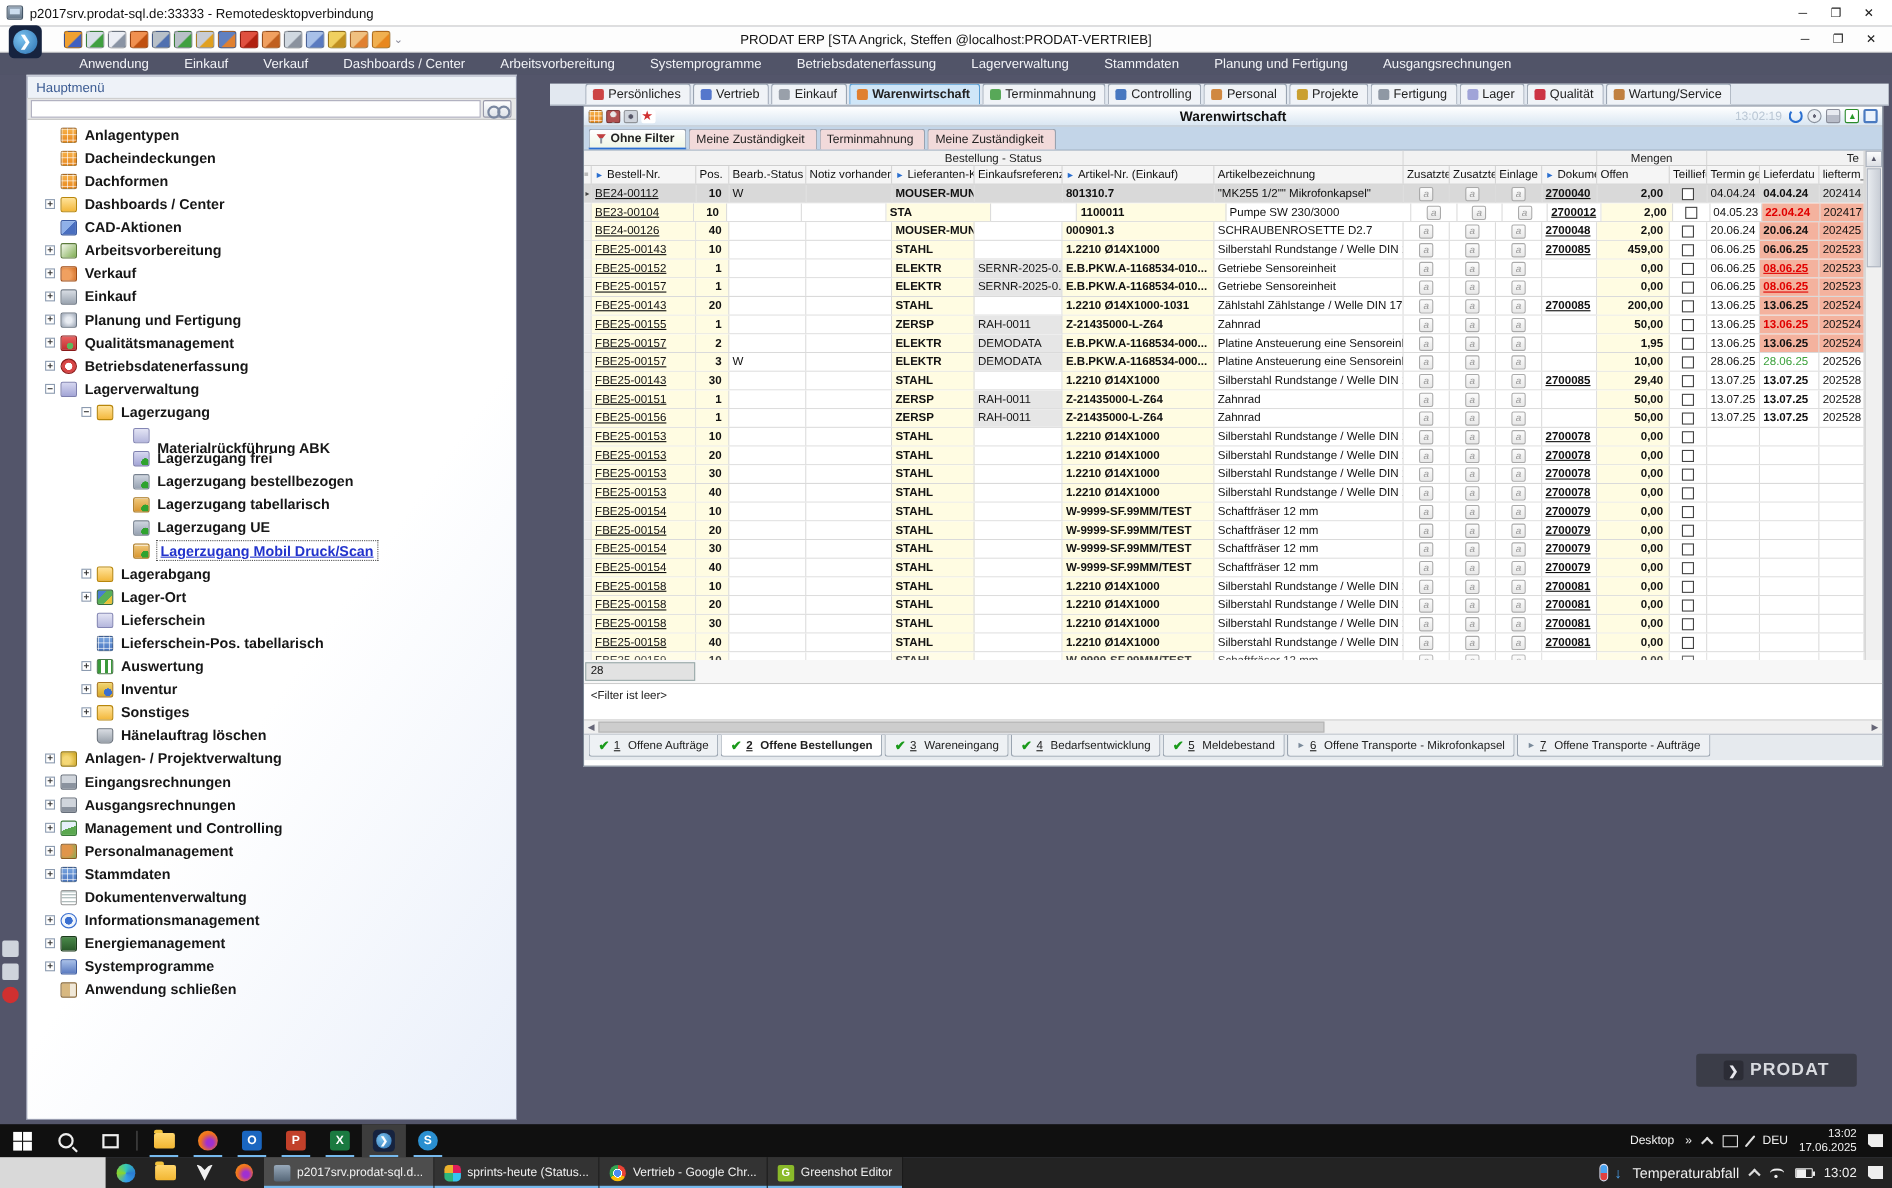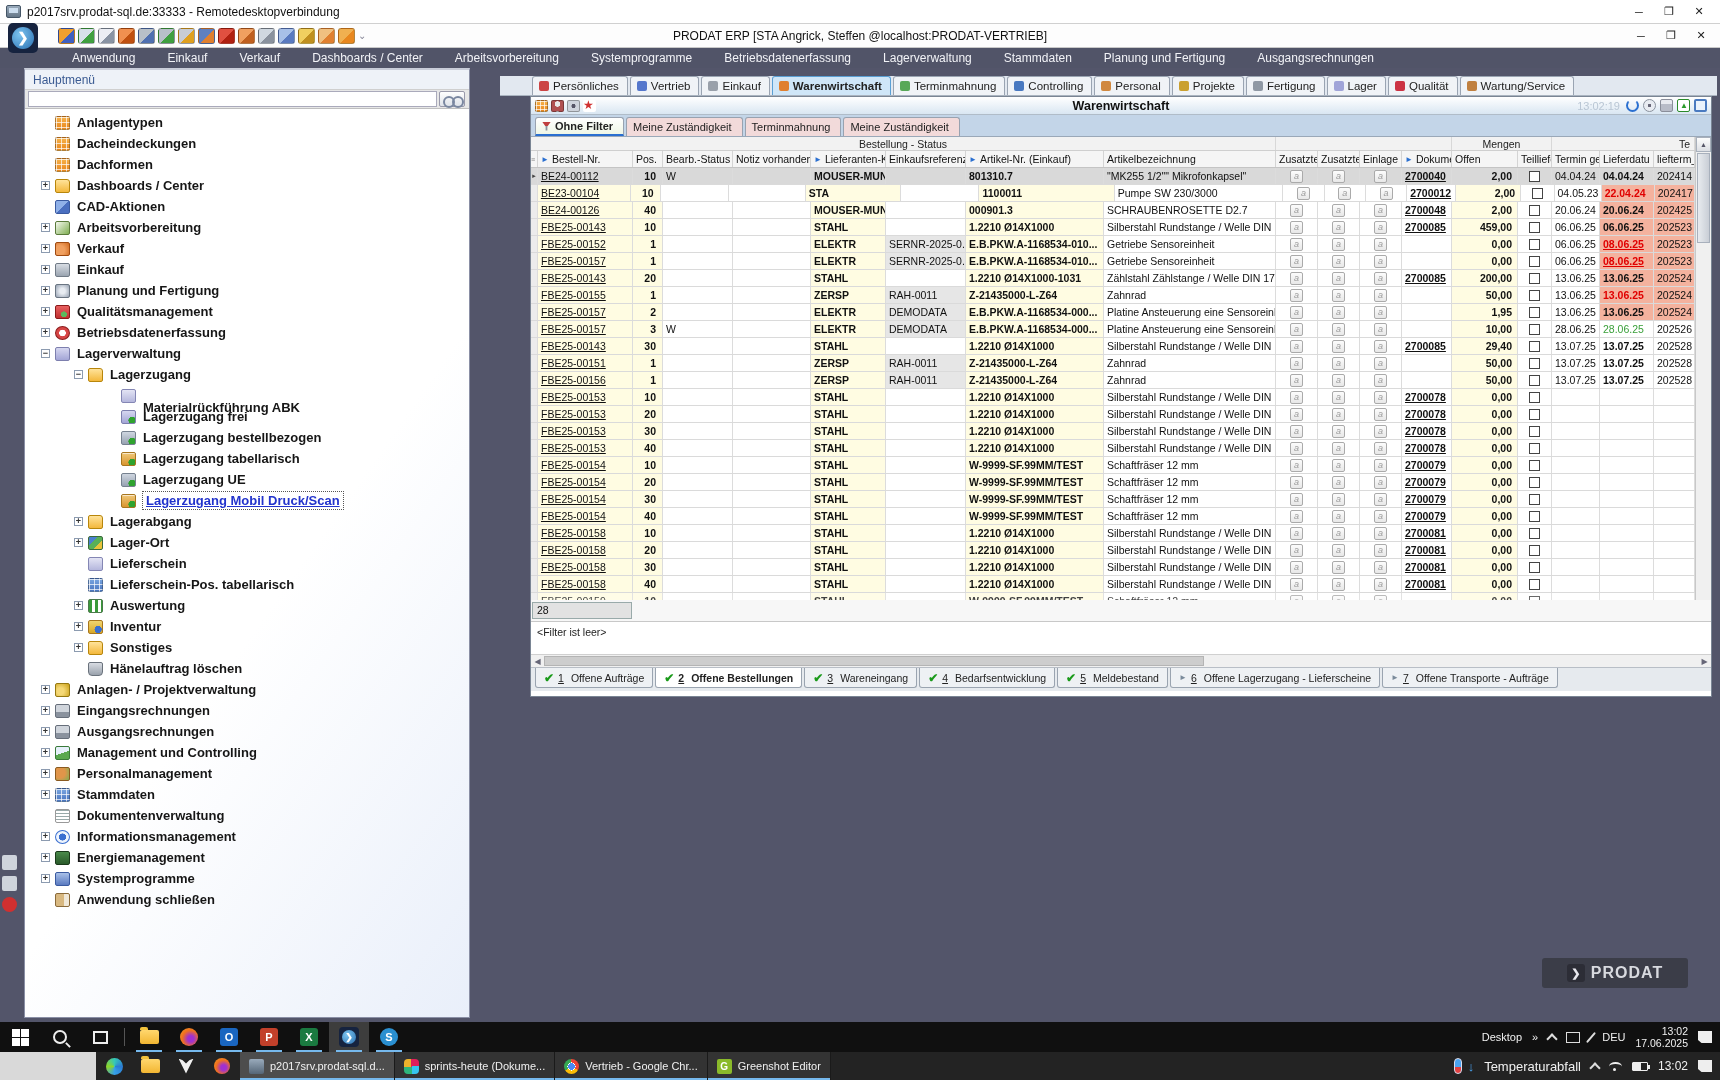--- a/index.html
+++ b/index.html
@@ -1370,21 +1370,21 @@
           <span>Bedarfsentwicklung</span>
         </span>
         <span class="b-tab">
           <span class="b-check">✔</span>
           <span class="b-num">5</span>
           <span>Meldebestand</span>
         </span>
         <span class="b-tab">
           <span class="b-arrow">►</span>
           <span class="b-num">6</span>
-          <span>Offene Lagerzugang - Lieferscheine</span>
+          <span>Offene Transporte - Mikrofonkapsel</span>
         </span>
         <span class="b-tab">
           <span class="b-arrow">►</span>
           <span class="b-num">7</span>
           <span>Offene Transporte - Aufträge</span>
         </span>
       </div>
   </div>
 
   <div class="watermark">
@@ -1458,21 +1458,21 @@
     <span class="lslot">
         <span class="ic-ff" style="width:16px;height:16px"></span>
       </span>
     <span id="winButtons" style="display:flex">
         <span class="winbar-btn active">
           <span class="wb-ic ic-rdp"></span>
           <span class="wb-label">p2017srv.prodat-sql.d...</span>
         </span>
         <span class="winbar-btn">
           <span class="wb-ic ic-slack"></span>
-          <span class="wb-label">sprints-heute (Dokume...</span>
+          <span class="wb-label">sprints-heute (Status...</span>
         </span>
         <span class="winbar-btn">
           <span class="wb-ic ic-chrome"></span>
           <span class="wb-label">Vertrieb - Google Chr...</span>
         </span>
         <span class="winbar-btn">
           <span class="wb-ic ic-gshot">G</span>
           <span class="wb-label">Greenshot Editor</span>
         </span>
       </span>

